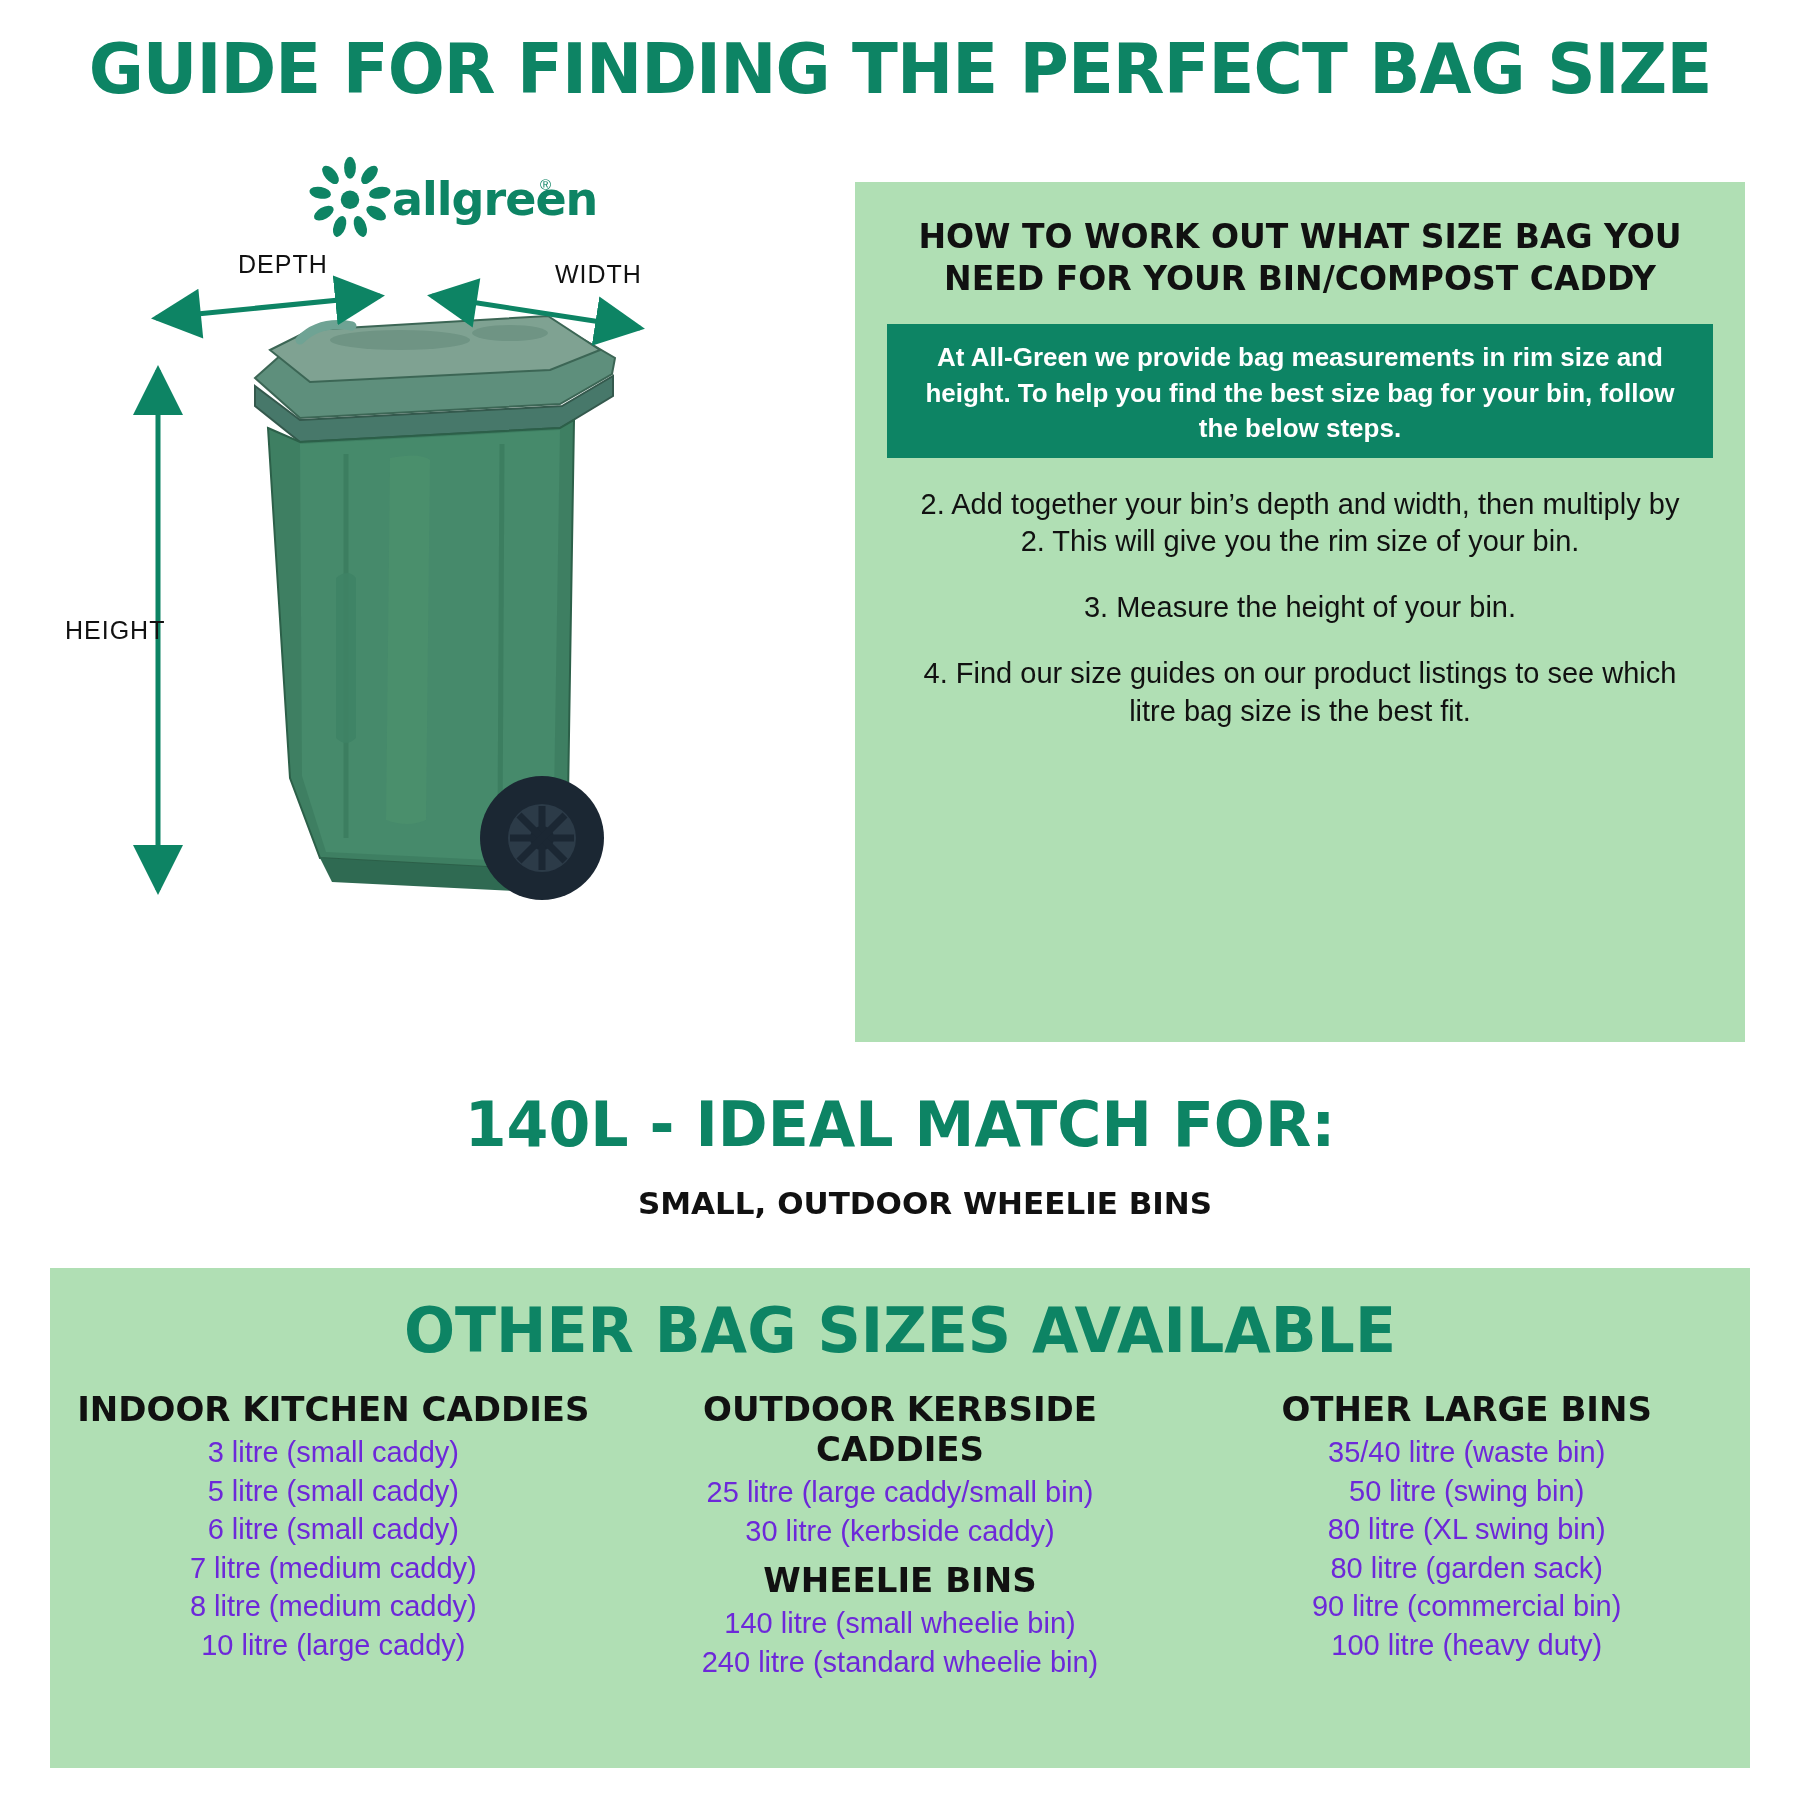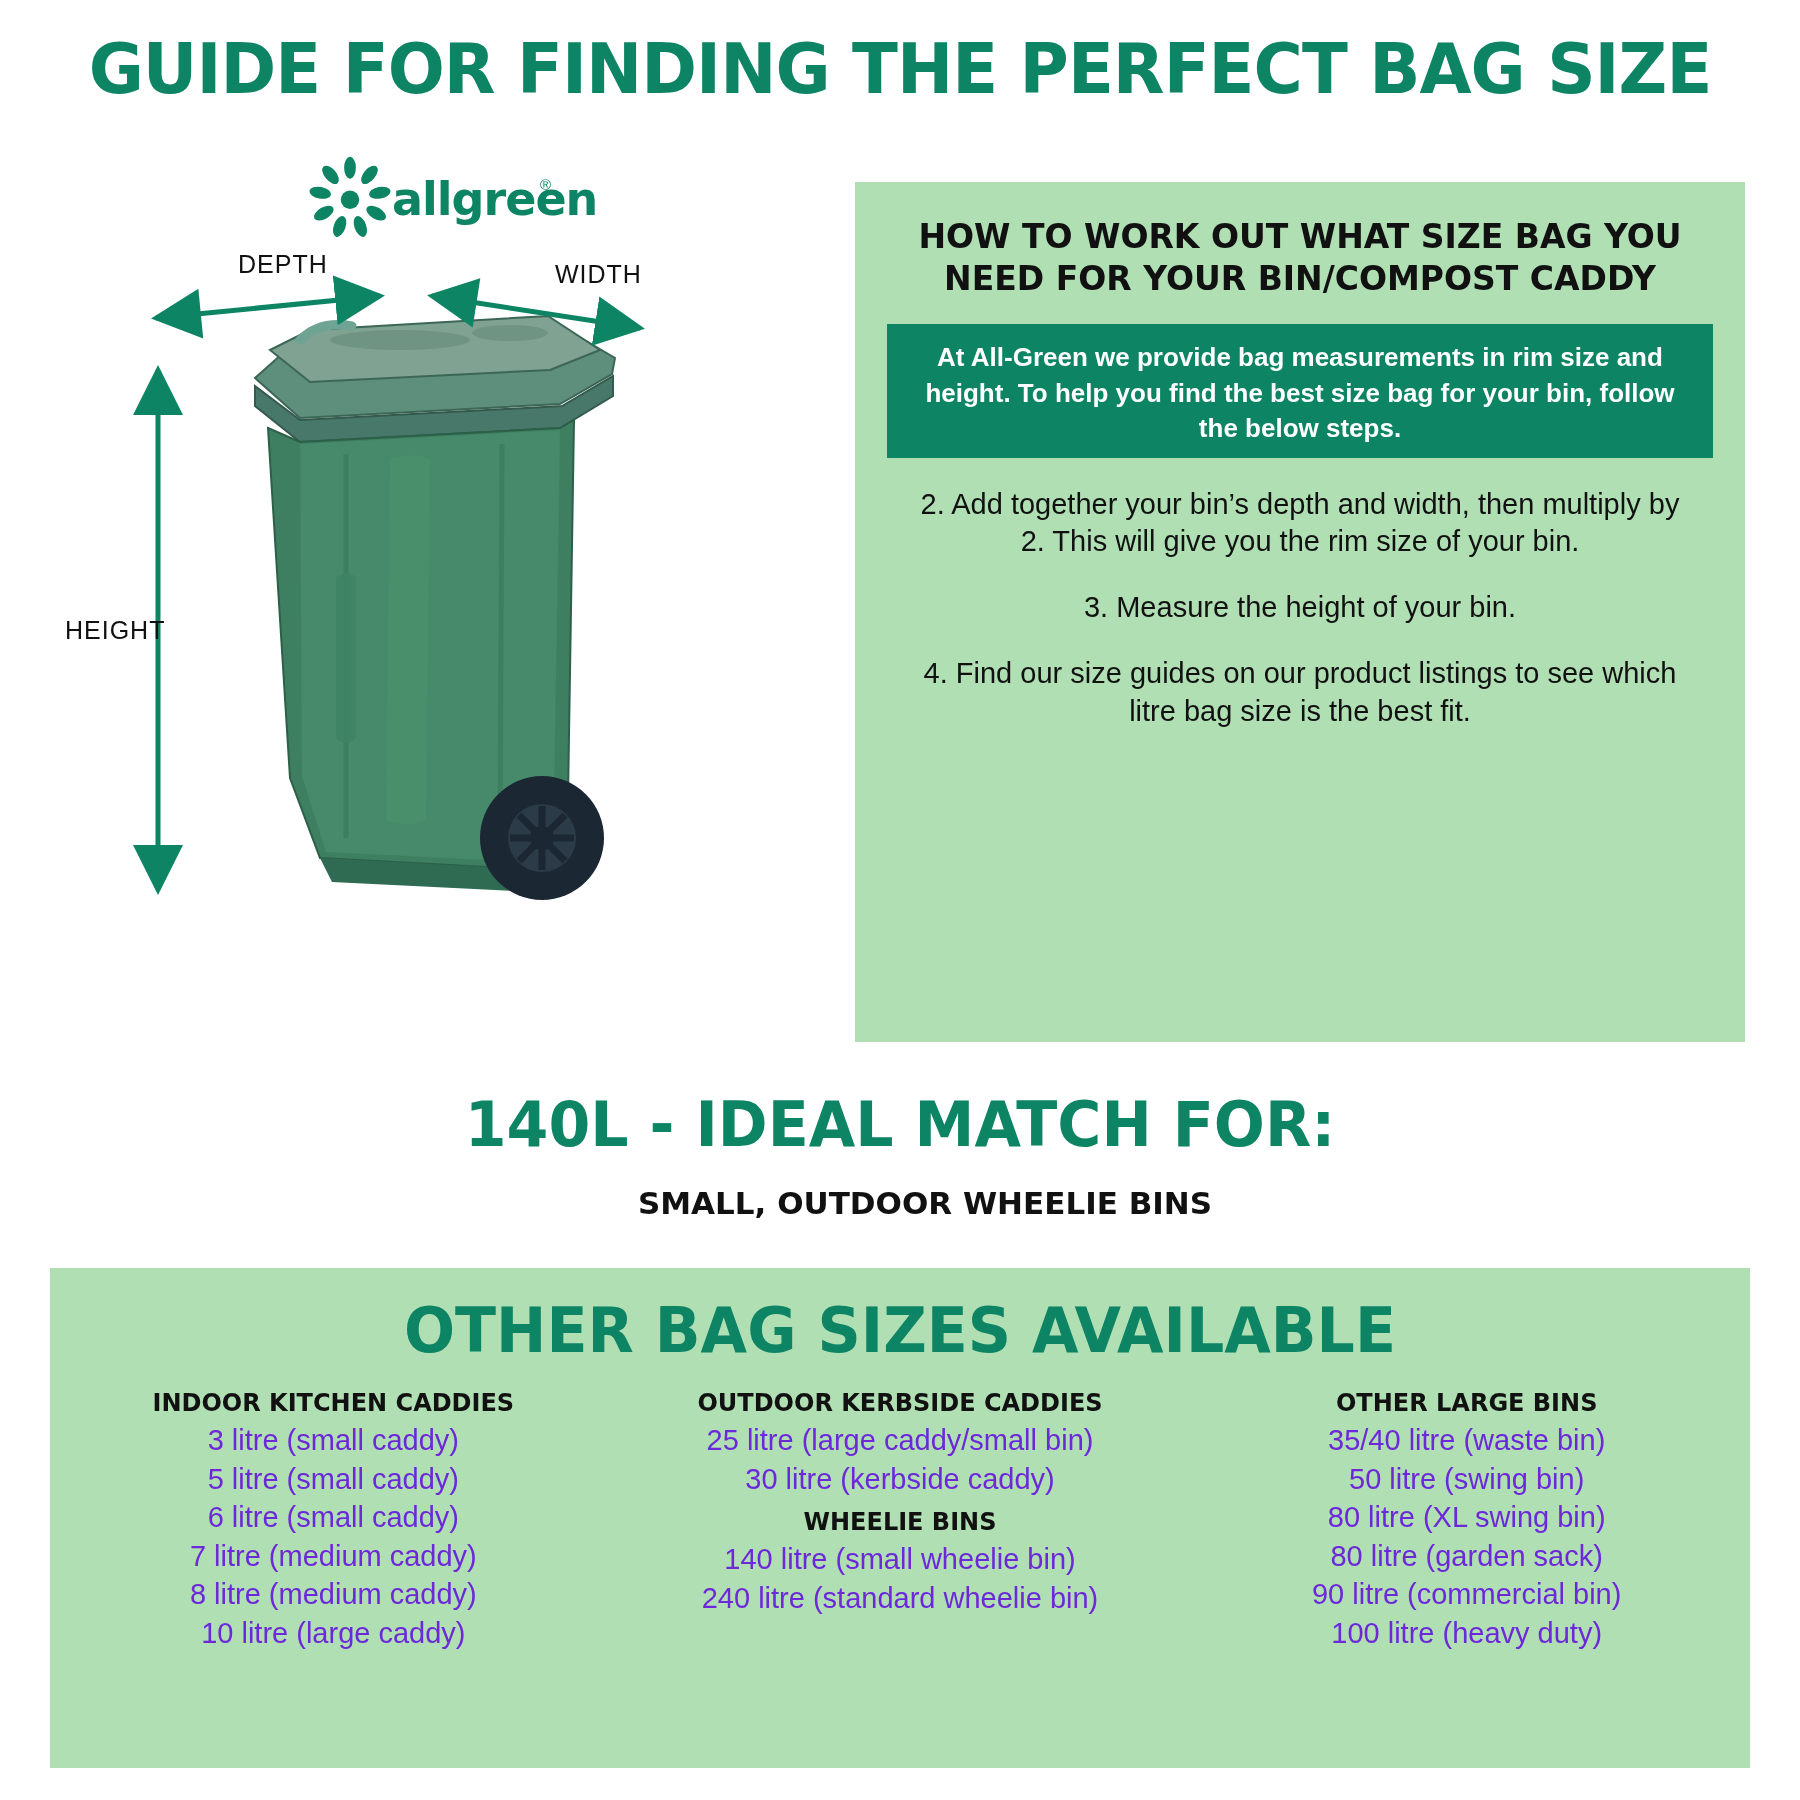--- a/index.html
+++ b/index.html
@@ -193,21 +193,21 @@
     margin-top: 12px;
   }
   .col {
     flex: 1;
     text-align: center;
   }
   .col h3 {
     margin: 10px 0 4px 0;
     font-family: "DejaVu Sans", sans-serif;
     font-weight: bold;
-    font-size: 24px;
+    font-size: 34px;
     color: #111111;
   }
   .col ul {
     list-style: none;
     margin: 0;
     padding: 0;
   }
   .col li {
     font-size: 29px;
     color: #6d28d9;

